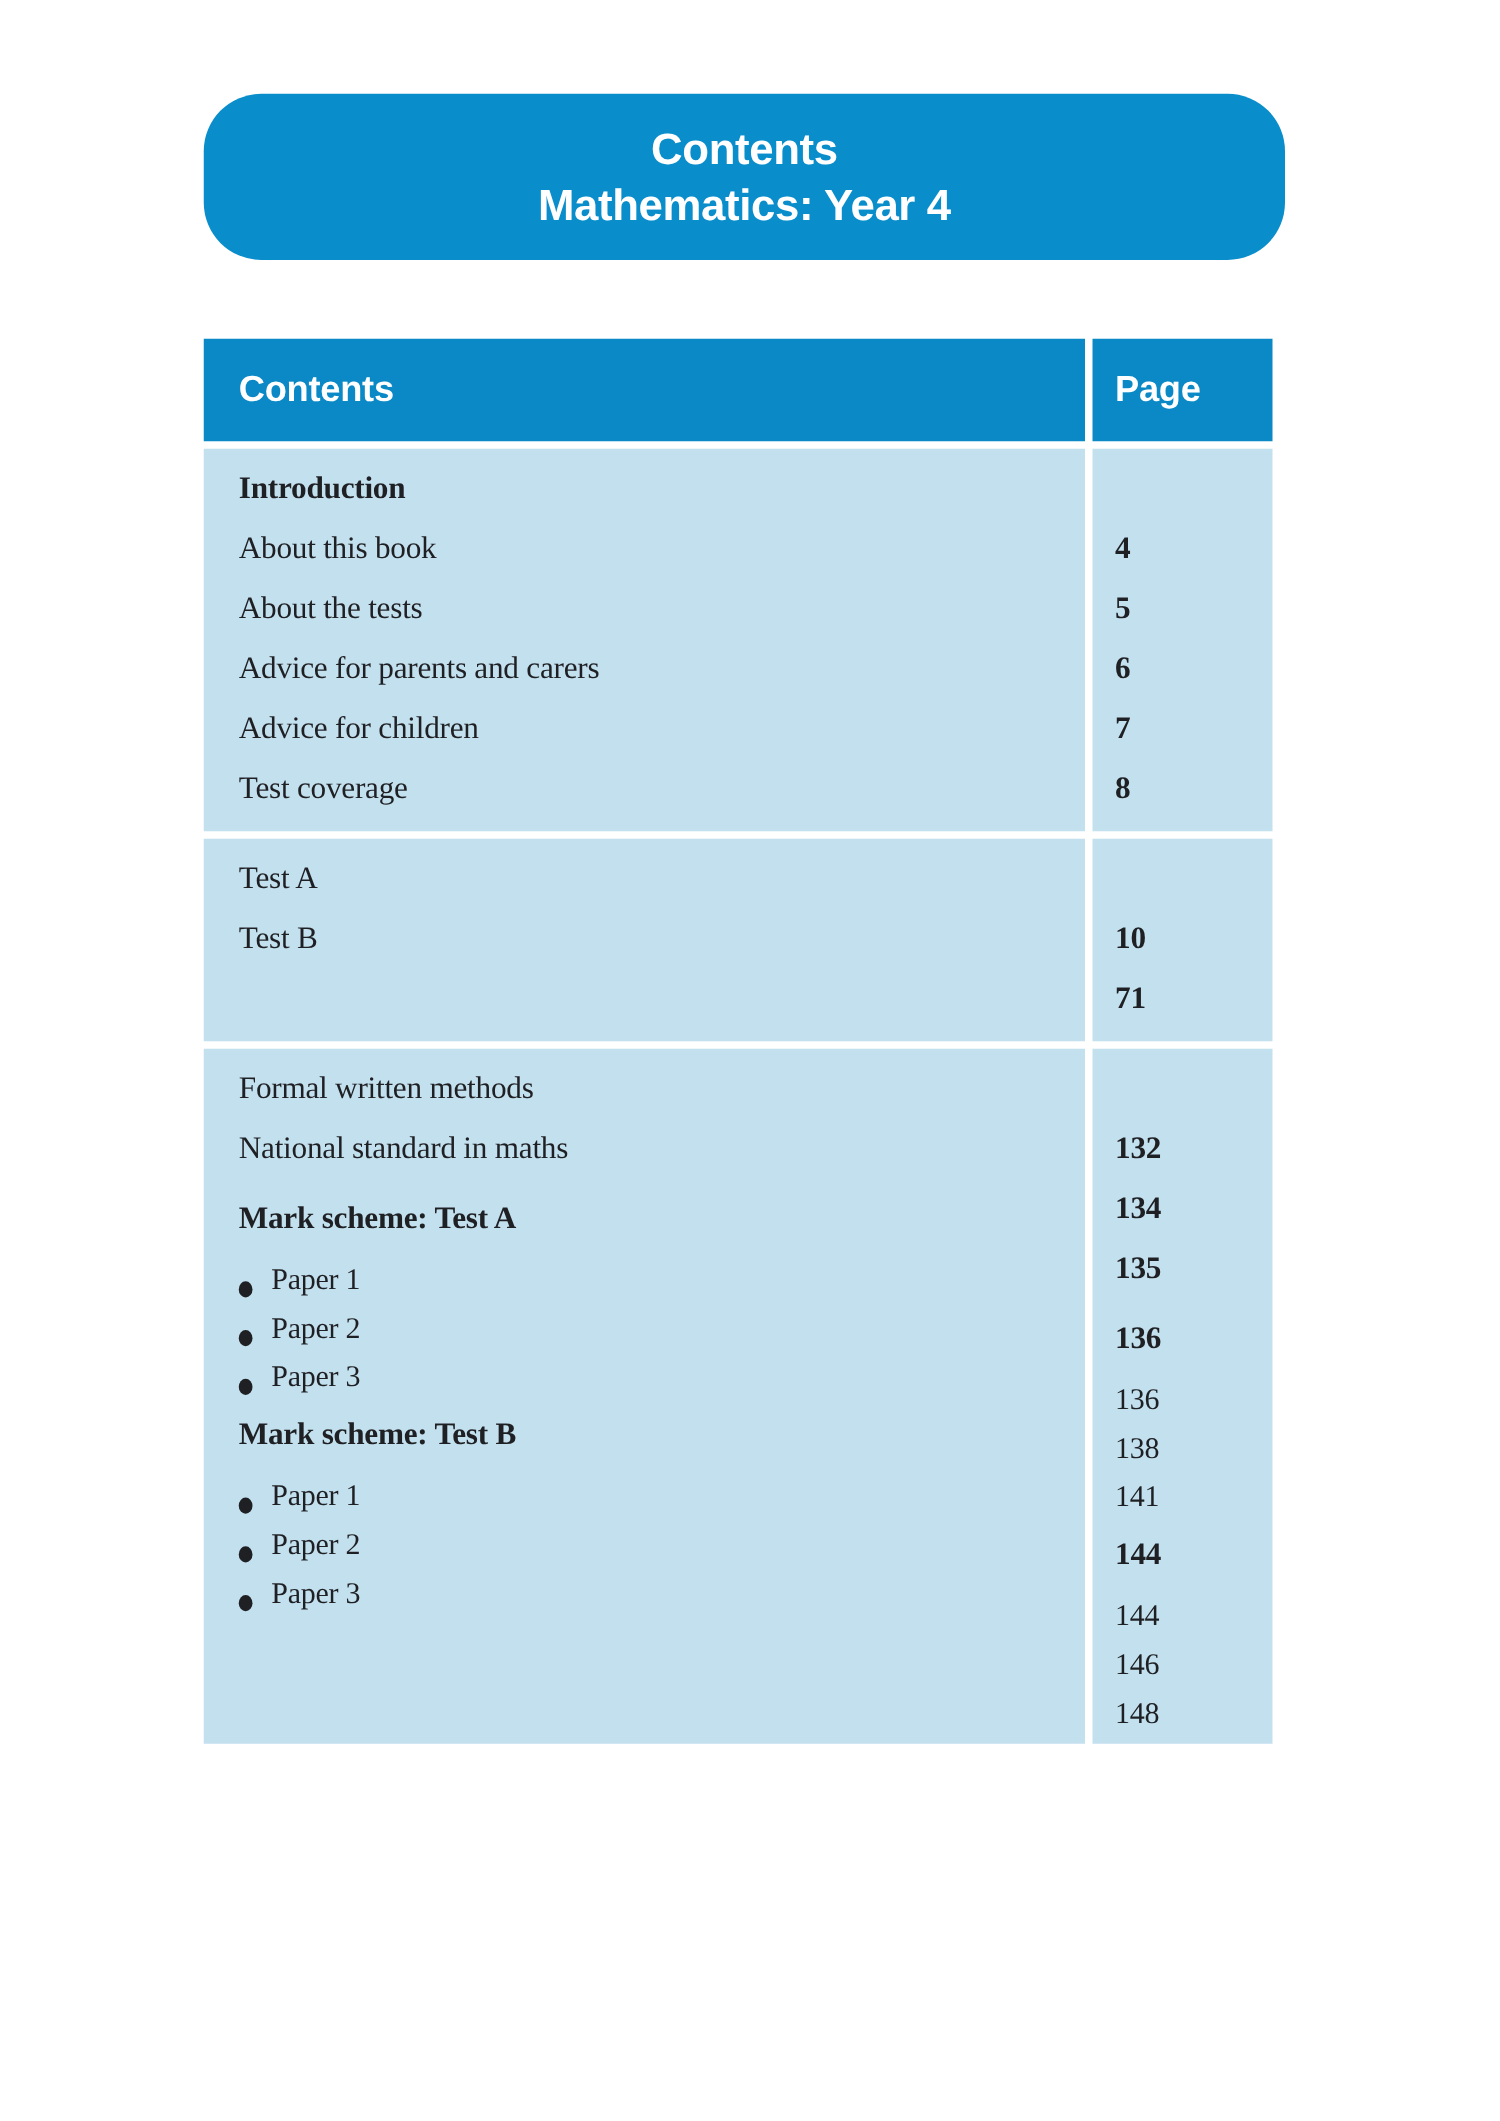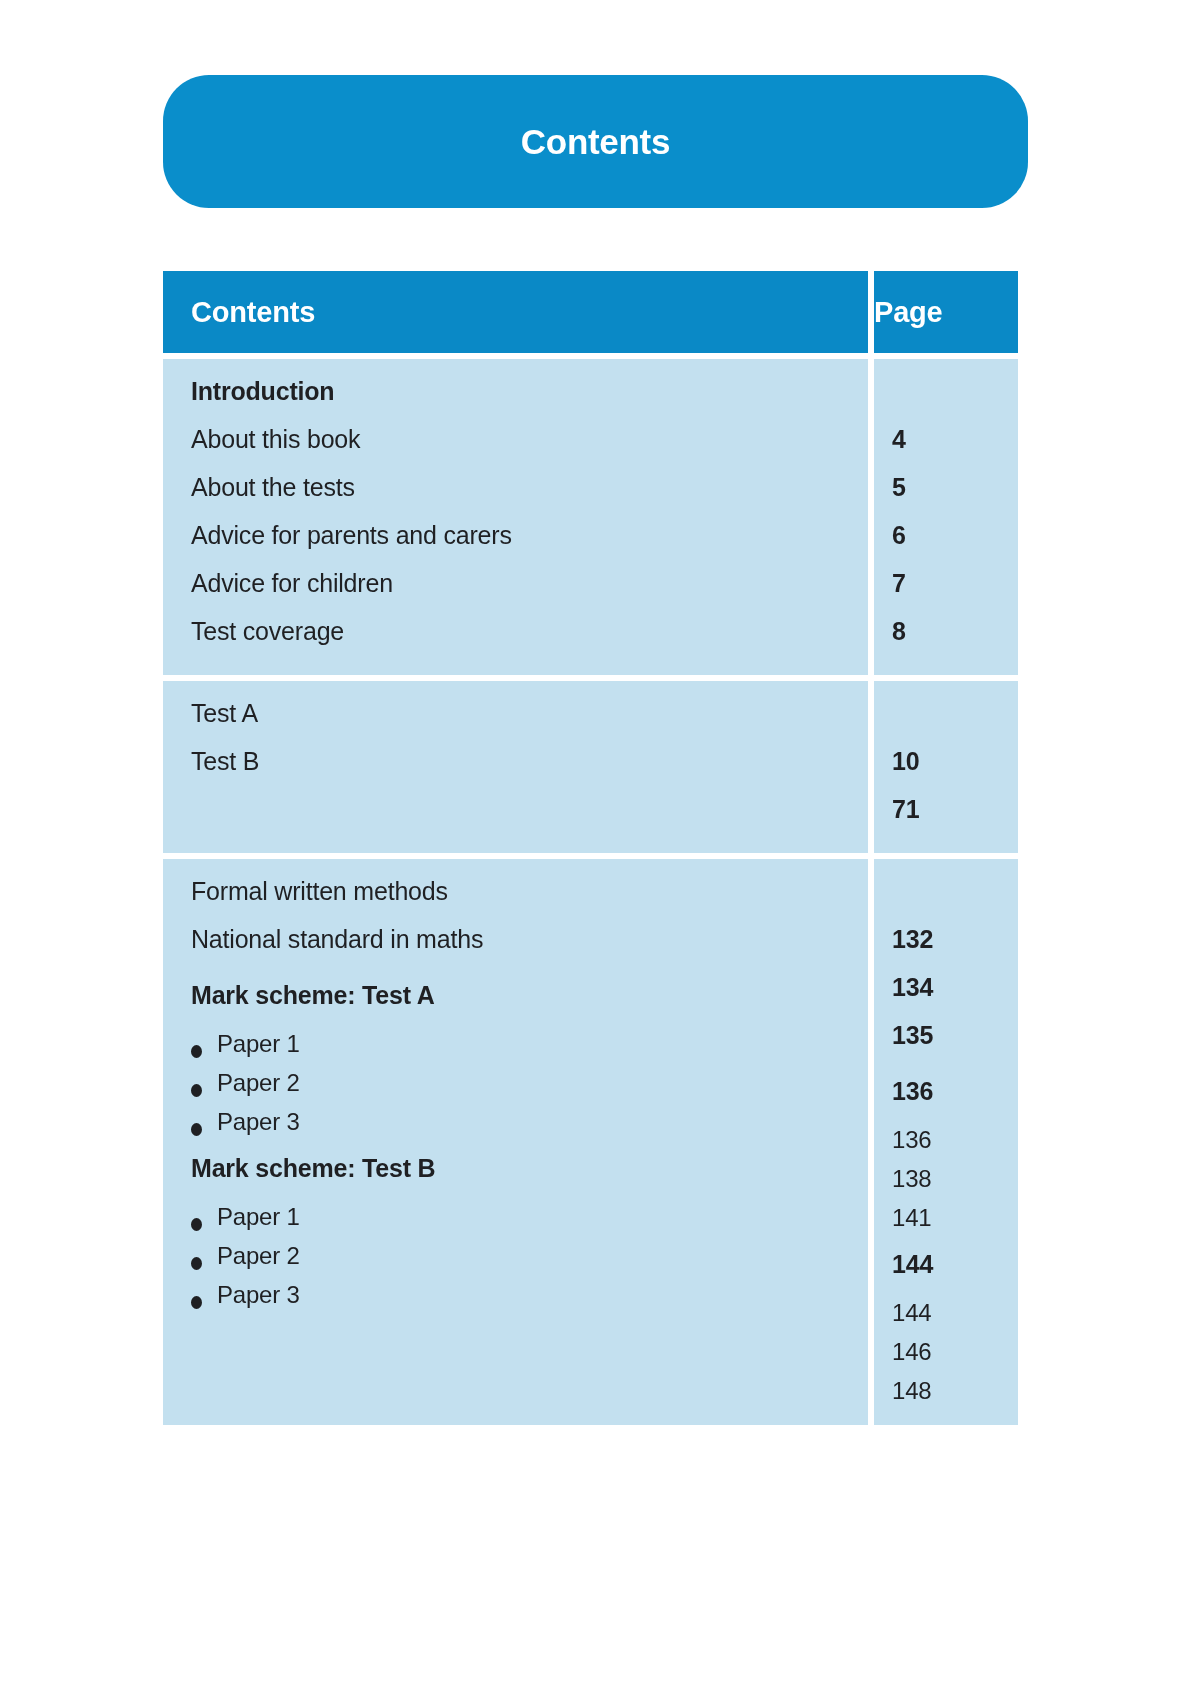--- a/index.html
+++ b/index.html
@@ -38,24 +38,24 @@
     column-gap:6px;
   }
   .toc-header{ margin-bottom:5px; }
   .header-cell{
     background:var(--header-blue);
     color:#ffffff; font-weight:bold; font-size:29px;
     height:82px; display:flex; align-items:center;
     letter-spacing:-0.2px;
   }
   .header-cell.left{ padding-left:28px; }
-  .header-cell.right{ }
+  .header-cell.right{ padding-left:18px; }
 
   .toc-block{ margin-top:6px; }
-  .col{ background:var(--light-blue); padding-top:8px; padding-bottom:20px; }
+  .col{ background:var(--light-blue); padding-top:8px; padding-bottom:10px;font-family:Liberation Serif, serif; }
   .col.left{ padding-left:28px; padding-right:10px; }
   .col.right{ padding-left:18px; padding-right:4px; }
 
   .row{ height:48px; display:flex; align-items:center; font-size:25px; letter-spacing:-0.2px; }
   .row.section{ font-weight:bold; }
   .row.bold-item{ font-weight:bold; margin-top:8px; }
   .row.bullet{ height:39px; font-size:24px;align-items:flex-end; }
   .row .bullet-dot{
     width:11px; height:13px; border-radius:50%;
     background:var(--ink); display:inline-block;
@@ -64,20 +64,21 @@
   .pagecell.item, .pagecell.section, .pagecell.bold-item{ font-weight:bold; }
   .pagecell.bullet{ font-weight:normal; }
 </style>
 </head>
 <body>
 
 <div class="page">
 
   <div class="banner">
     <div>Contents</div>
+    <div>Mathematics: Year 4</div>
   </div>
 
   <div class="toc">
     <div class="toc-grid toc-header">
       <div class="header-cell left">Contents</div>
       <div class="header-cell right">Page</div>
     </div>
     <div id="blocks">
         <div class="toc-grid toc-block">
           <div class="col left">

